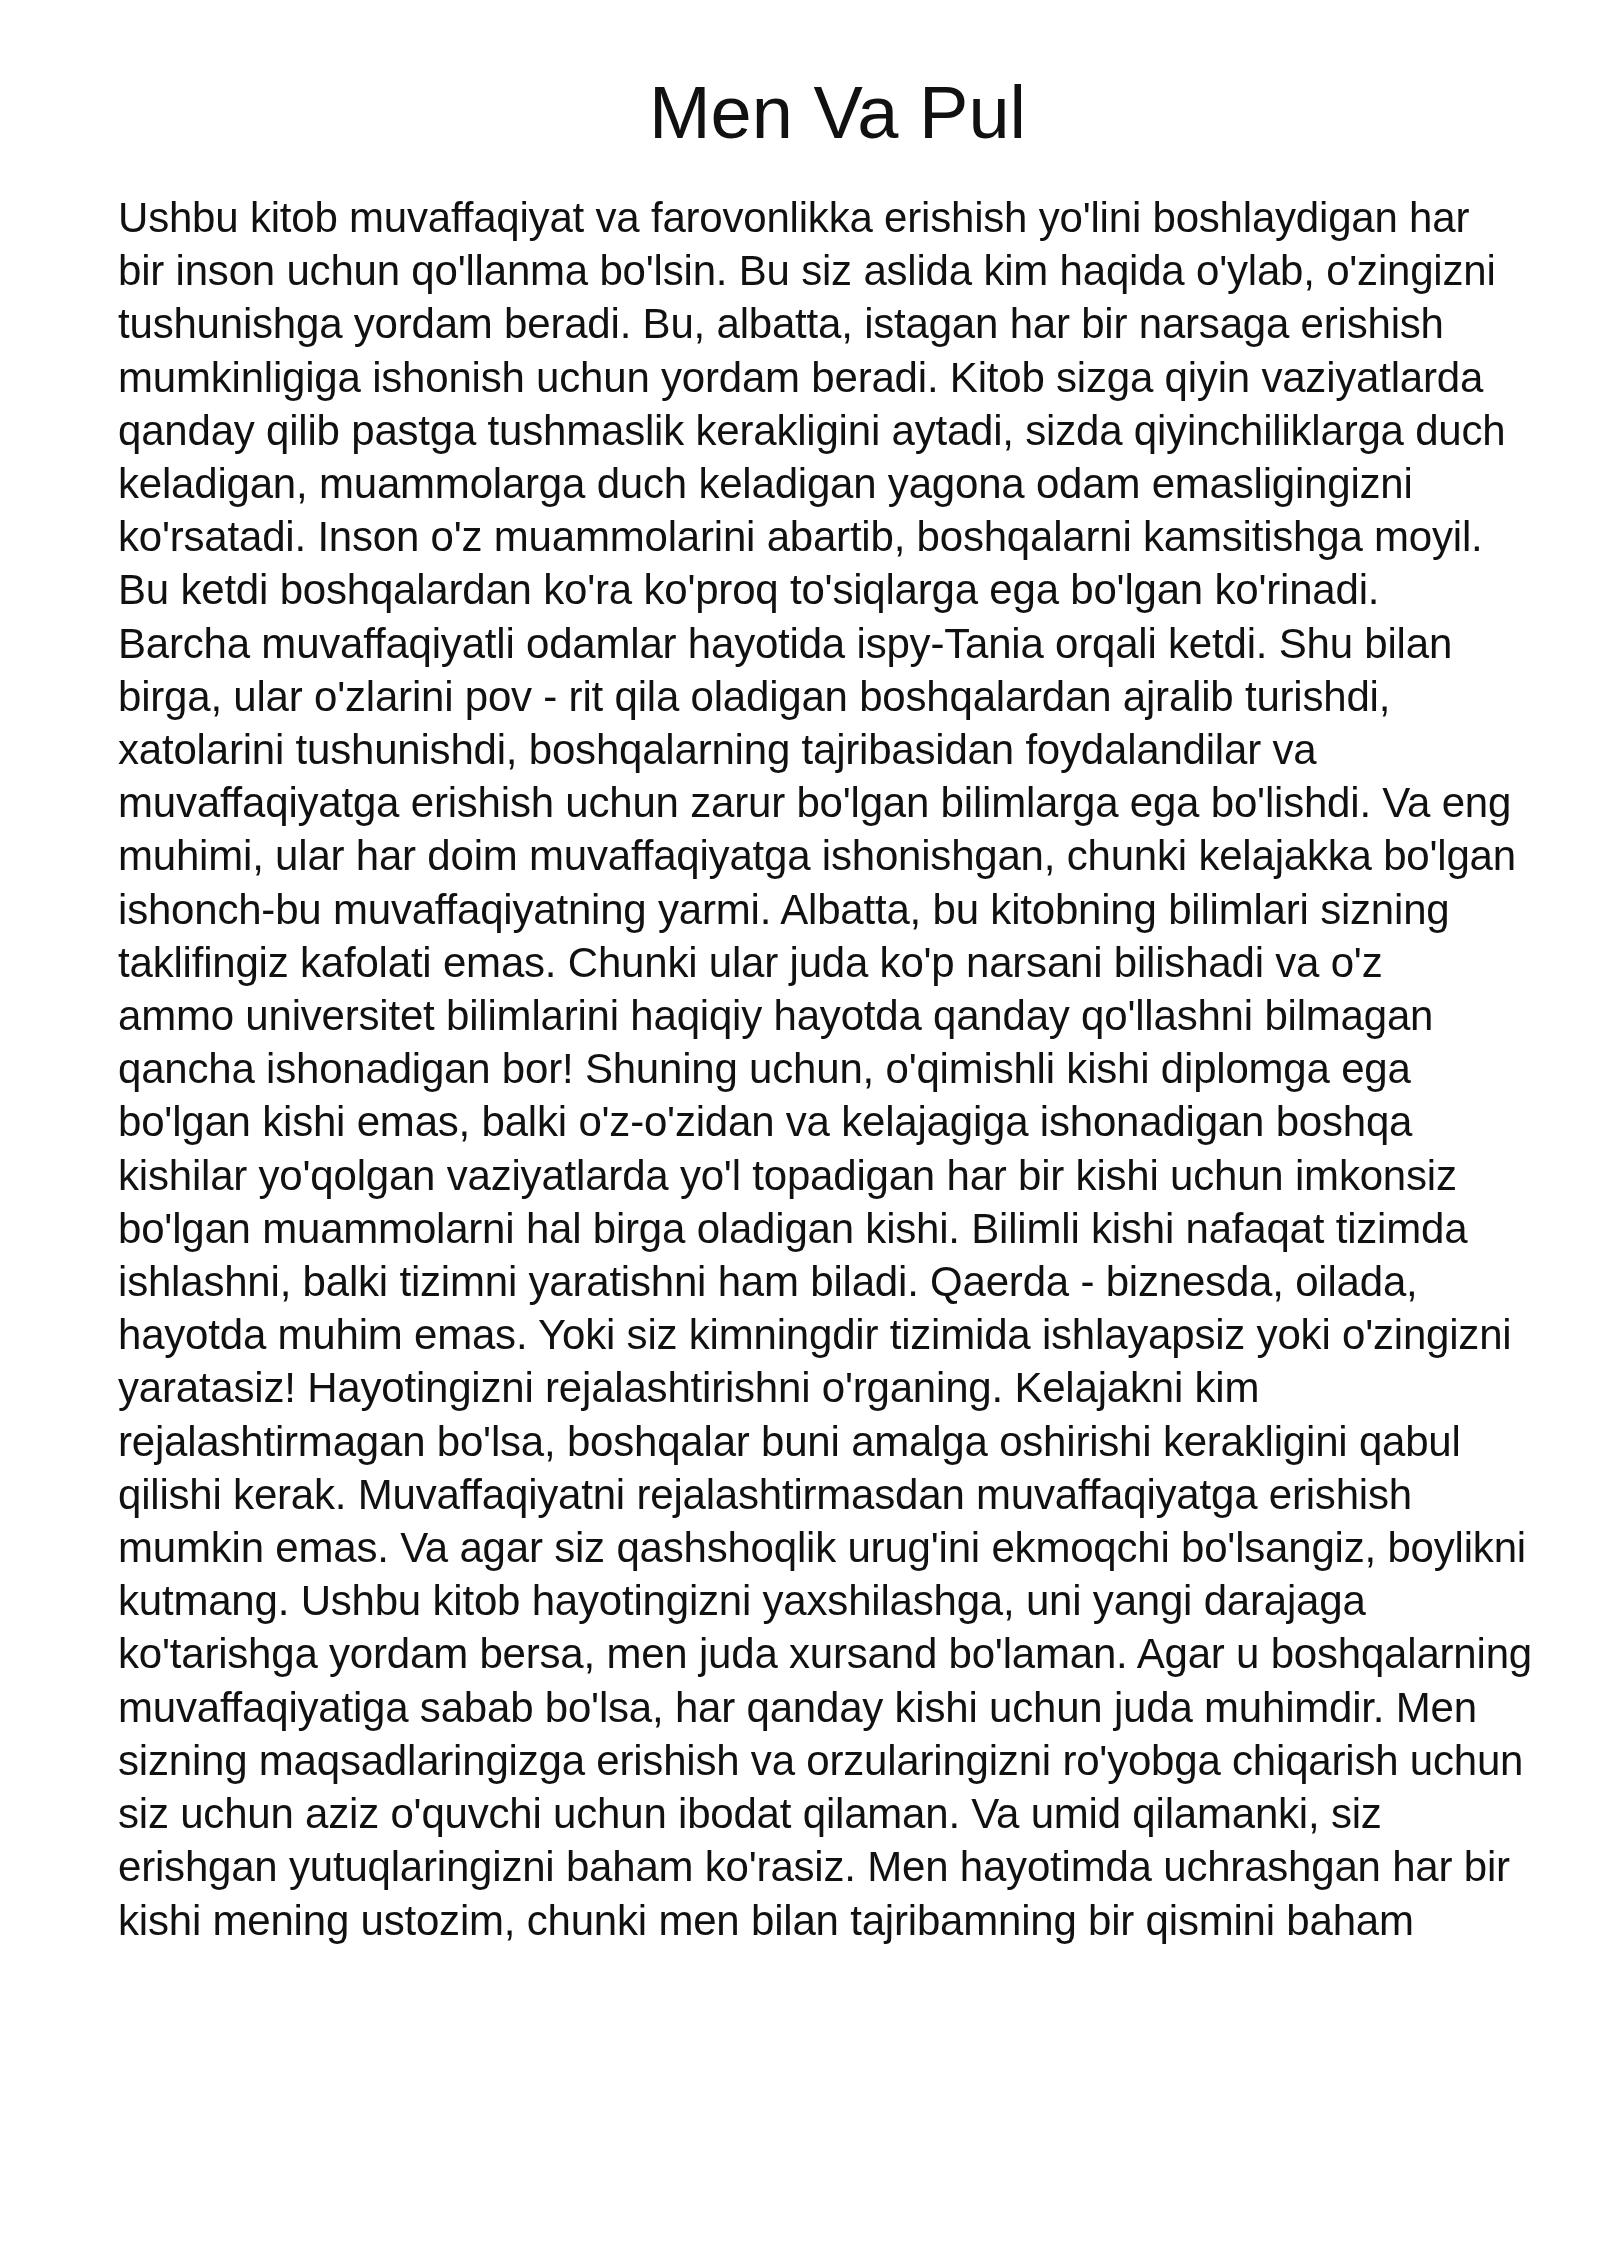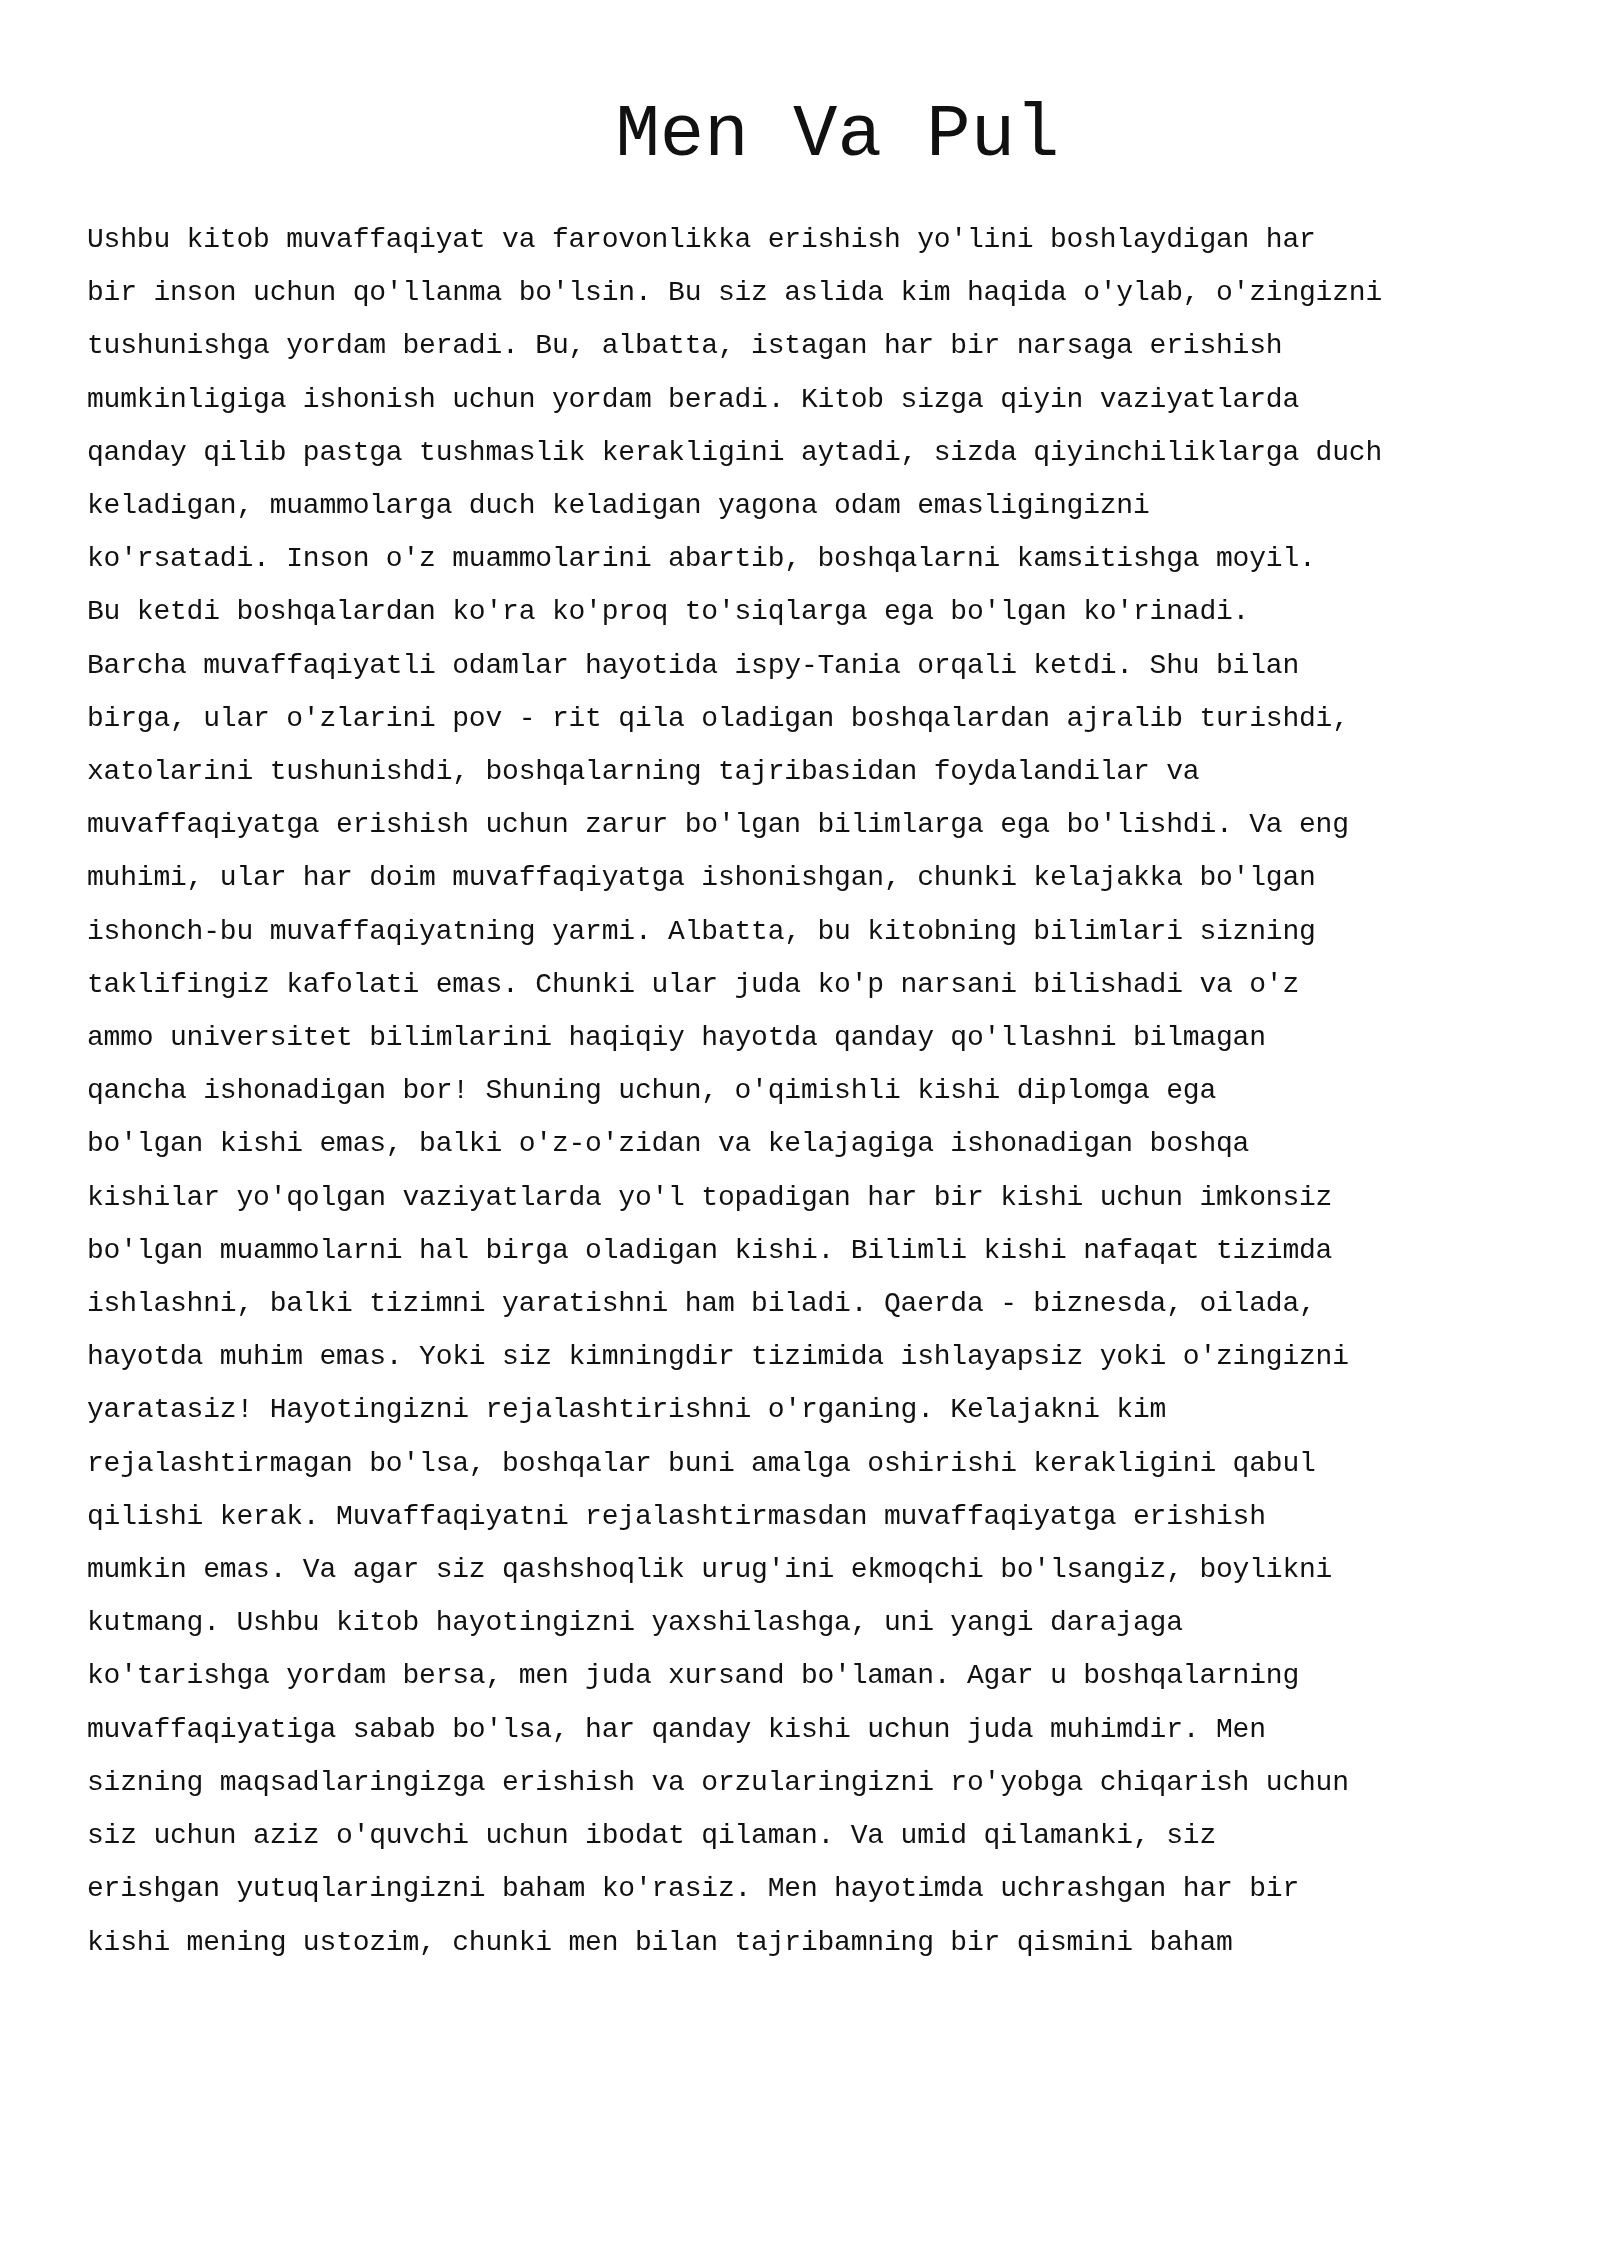--- a/index.html
+++ b/index.html
@@ -10,39 +10,39 @@
     width: 1600px;
     height: 2262px;
     background: #ffffff;
     overflow: hidden;
   }
   .page {
     position: relative;
     width: 1600px;
     height: 2262px;
     background: #ffffff;
-    font-family: Liberation Mono, monospace;
+    font-family: Liberation Sans, sans-serif;
     color: #000000;
     box-sizing: border-box;
-    padding-top: 97px;
+    padding-top: 75px;
   }
   .doc-title {
     margin: 0 140px 0 215px;
     font-size: 74px;
     font-weight: 400;
     line-height: 76px;
     text-align: center;
     letter-spacing: 0px;
     color: #111111;
   }
   .doc-body {
     margin-top: 40px;
-    margin-left: 87px;
+    margin-left: 118px;
     margin-right: 110px;
-    font-size: 28px;
+    font-size: 42px;
     line-height: 53.2px;
     letter-spacing: -0.2px;
     color: #111111;
   }
   .doc-line {
     white-space: pre;
   }
 </style>
 </head>
 <body>

